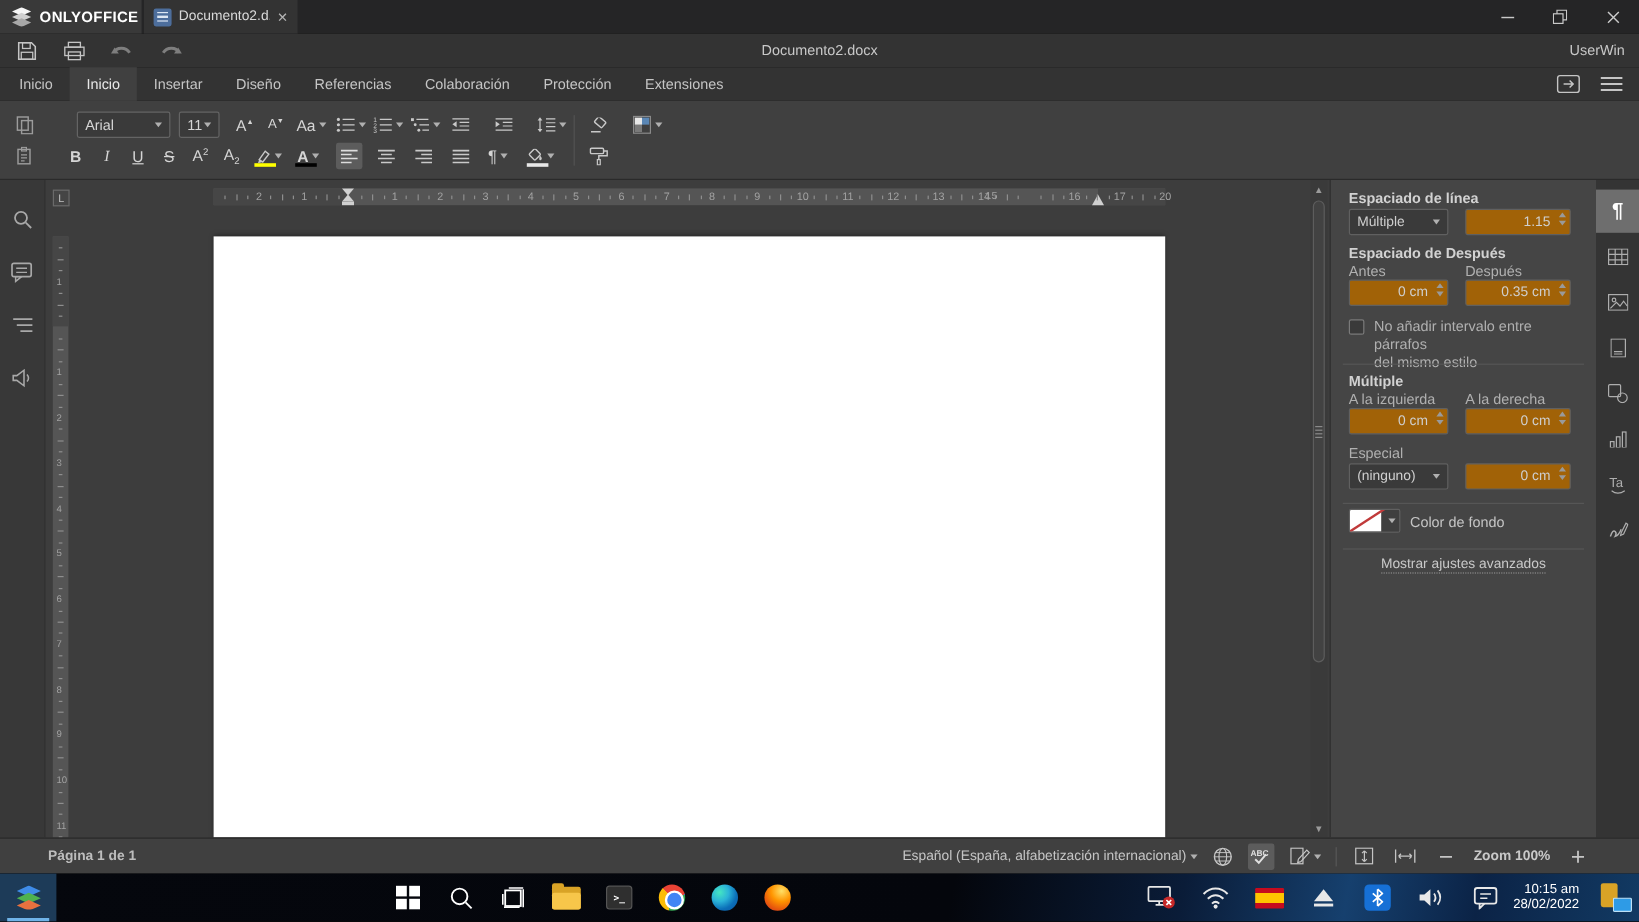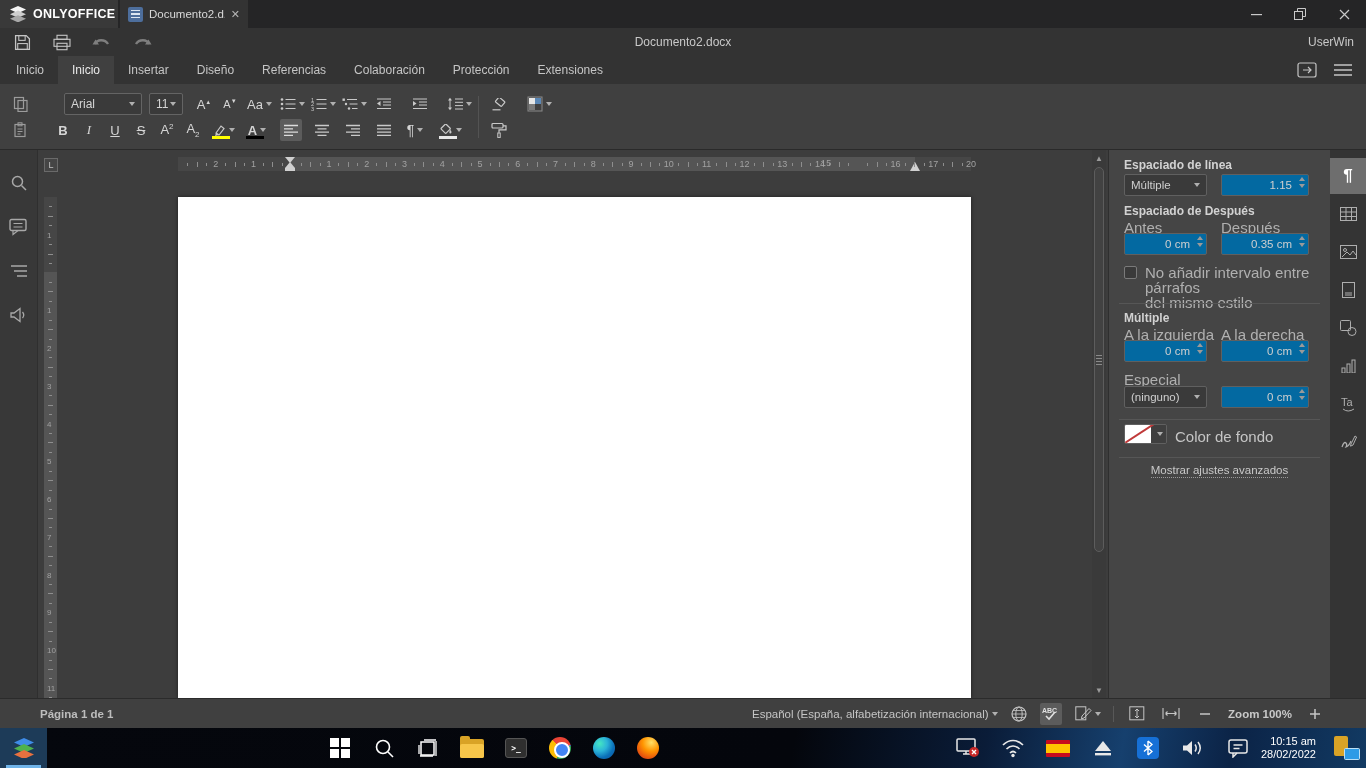--- a/index.html
+++ b/index.html
@@ -77,24 +77,24 @@
   .page{position:absolute;left:140px;top:47px;width:793px;height:501px;background:#ffffff;box-shadow:0 0 4px rgba(0,0,0,.5)}
   .scrollbar{position:absolute;right:2px;top:0;width:14px;height:548px;background:#3a3a3a}
   .sb-btn{position:absolute;left:0;width:14px;height:14px;display:flex;align-items:center;justify-content:center;color:#9a9a9a;font-size:8px}
   .sb-thumb{position:absolute;left:2px;top:17px;width:10px;height:385px;border:1px solid #5d5d5d;border-radius:5px;background:#424242;display:flex;align-items:center;justify-content:center}
   .grip{display:flex;flex-direction:column;gap:2px}
   .grip i{display:block;width:6px;height:1px;background:#8a8a8a}
 
   
   .right-panel{position:absolute;left:1108px;top:0;width:222px;height:548px;background:#454545;border-left:1px solid #2f2f2f;font-size:11.5px;color:#b8b8b8}
   .rp-h{position:absolute;left:15px;font-weight:bold;font-size:12px;color:#d2d2d2}
-  .rp-lbl{position:absolute;font-size:15px;color:#b0b0b0}
+  .rp-lbl{position:absolute;font-size:12px;color:#b0b0b0}
   .dropdown{position:absolute;height:22px;background:#3a3a3a;border:1px solid #606060;border-radius:2px;display:flex;align-items:center;padding:0 6px;color:#cfcfcf}
   .dropdown .chev{margin-left:auto}
-  .spinner{position:absolute;height:22px;background:#0369a1;border:1px solid #606060;border-radius:2px;display:flex;align-items:center;justify-content:flex-end;padding:0 16px 0 6px;color:#cfcfcf}
+  .spinner{position:absolute;height:22px;background:#a16207;border:1px solid #606060;border-radius:2px;display:flex;align-items:center;justify-content:flex-end;padding:0 16px 0 6px;color:#cfcfcf}
   .spin-arrows{position:absolute;right:3px;top:2px;display:flex;flex-direction:column;gap:3px}
   .spin-arrows .up{width:0;height:0;border-left:3px solid transparent;border-right:3px solid transparent;border-bottom:4px solid #9a9a9a}
   .spin-arrows .dn{width:0;height:0;border-left:3px solid transparent;border-right:3px solid transparent;border-top:4px solid #9a9a9a}
   .checkbox{position:absolute;width:13px;height:13px;border:1px solid #7a7a7a;background:#3a3a3a;border-radius:2px}
   .rp-div{position:absolute;left:10px;right:10px;height:1px;background:#565656}
   .swatch-wrap{position:absolute;display:flex;height:20px;border:1px solid #606060;border-radius:2px;overflow:hidden}
   .swatch{width:26px;background:#fff;position:relative}
   .swatch::after{content:"";position:absolute;left:-3px;bottom:-3px;width:40px;height:2px;background:#c03a3a;transform:rotate(-33deg);transform-origin:left bottom}
   .swatch-chev{width:15px;background:#3f3f3f;display:flex;align-items:center;justify-content:center}
   .rp-link{position:absolute;left:0;right:0;text-align:center;color:#c9c9c9}

